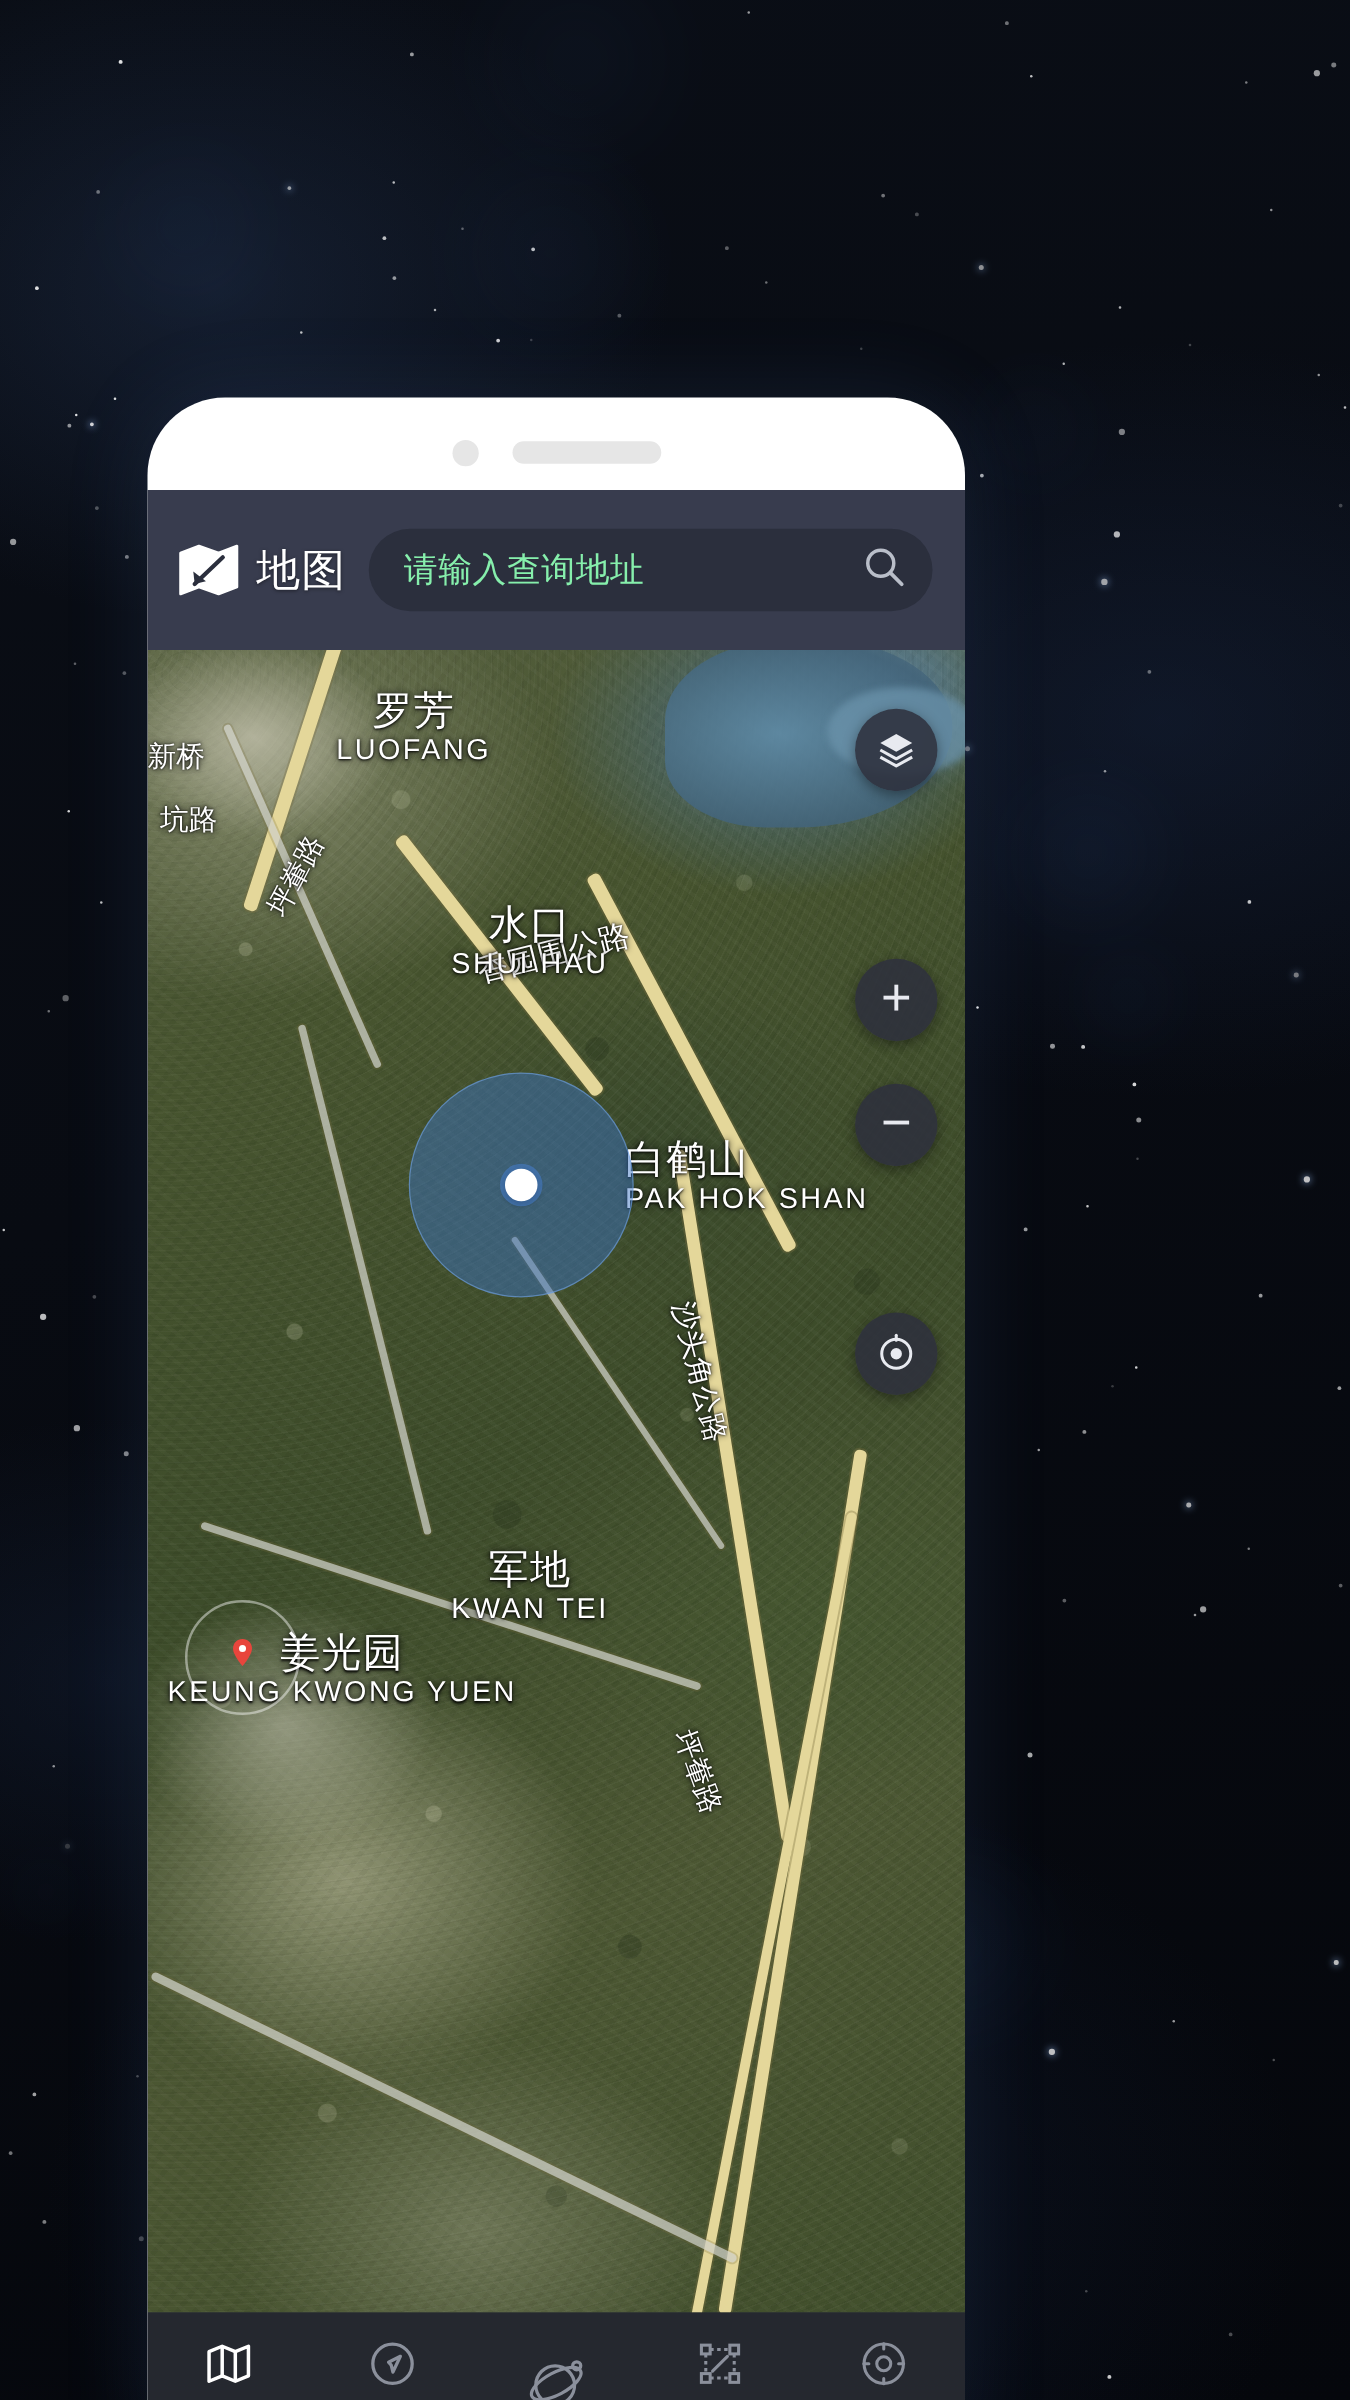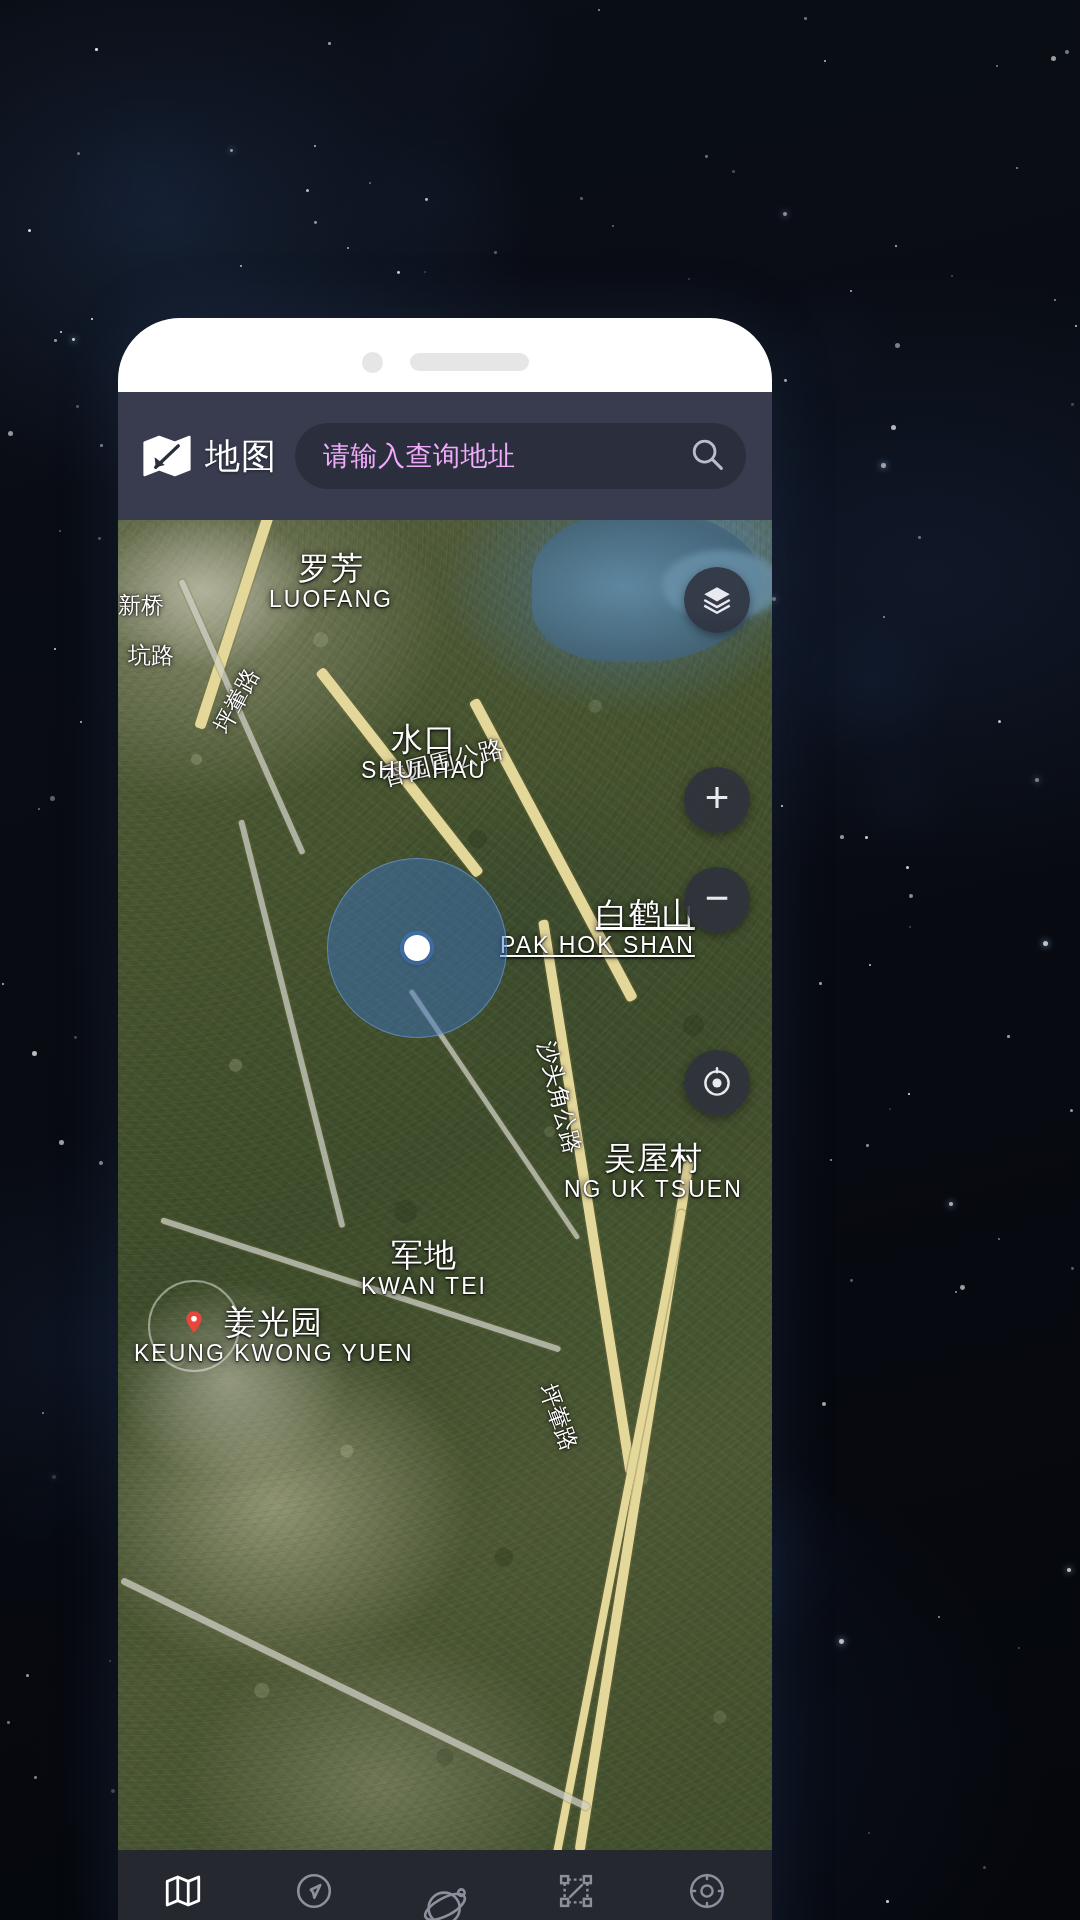--- a/index.html
+++ b/index.html
@@ -109,21 +109,21 @@
     margin-left: 18px;
     flex: 1;
     height: 66px;
     border-radius: 33px;
     background: #2b2f3d;
     display: flex; align-items: center;
     padding: 0 20px 0 28px;
   }
   #search-input-text {
     flex: 1;
-    color: #f0abfc;
+    color: #86efac;
     font-size: 27px;
     letter-spacing: .5px;
   }
   #search-icon { width: 37px; height: 37px; flex: none; }
 
   
   #map {
     position: absolute;
     left: 0; top: 128px;
     width: 654px; height: 1330px;
@@ -543,27 +543,23 @@
       <div class="road-label" style="left:406px;top:882px;transform:rotate(70deg);">坪輋路</div>
 
       <div class="place" style="left:151px;top:31px;">
         <span class="cn">罗芳</span>
         <span class="en">LUOFANG</span>
       </div>
       <div class="place" style="left:203px;top:202px;margin-left:40px;">
         <span class="cn">水口</span>
         <span class="en">SHUI HAU</span>
       </div>
-      <div class="place" style="left:382px;top:377px;text-align:right;text-decoration:underline;">
+      <div class="place" style="left:382px;top:390px;text-align:left;">
         <span class="cn">白鹤山</span>
         <span class="en">PAK HOK SHAN</span>
-      </div>
-      <div class="place" style="left:446px;top:621px;">
-        <span class="cn">吴屋村</span>
-        <span class="en">NG UK TSUEN</span>
       </div>
       <div class="place" style="left:243px;top:718px;">
         <span class="cn">军地</span>
         <span class="en">KWAN TEI</span>
       </div>
       <div class="place" style="left:16px;top:785px;">
         <span class="cn">姜光园</span>
         <span class="en">KEUNG KWONG YUEN</span>
       </div>
 

